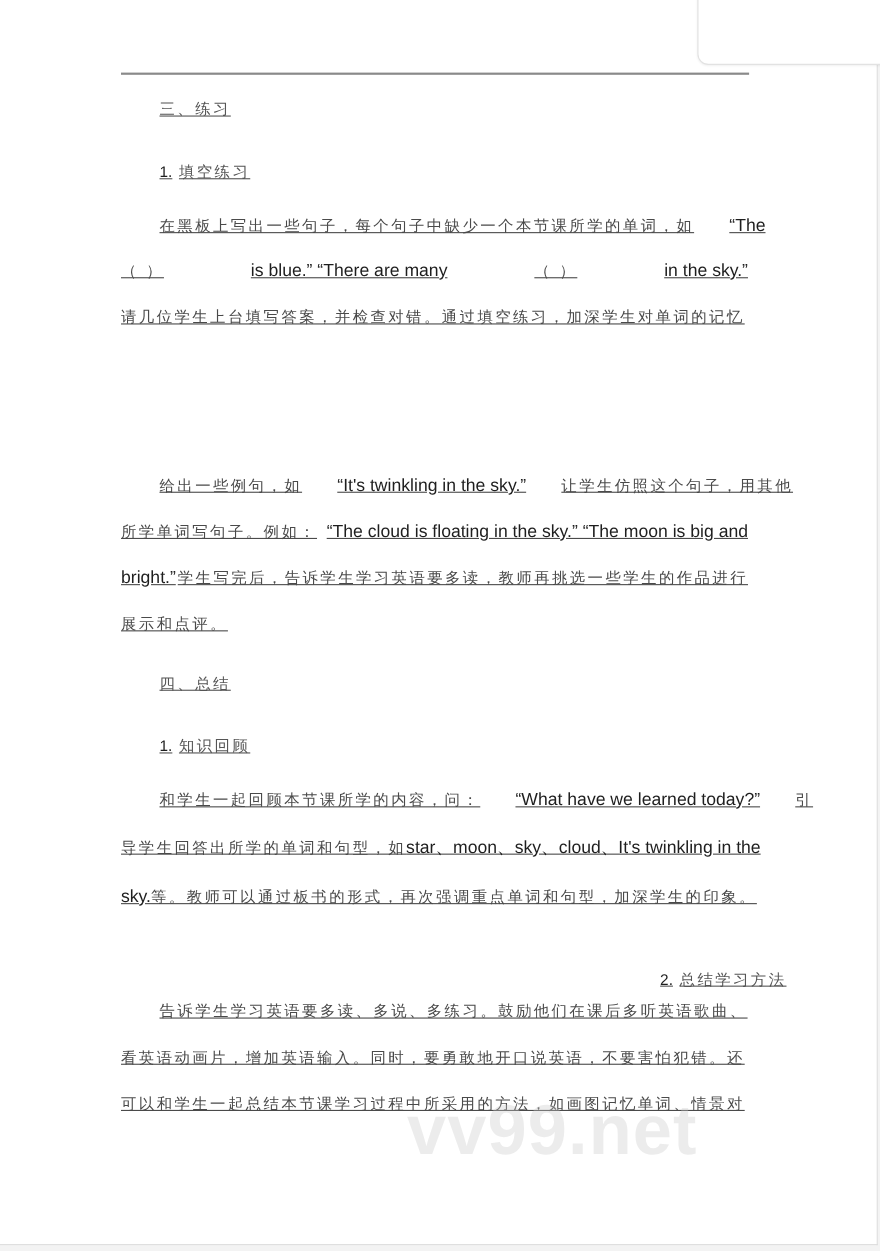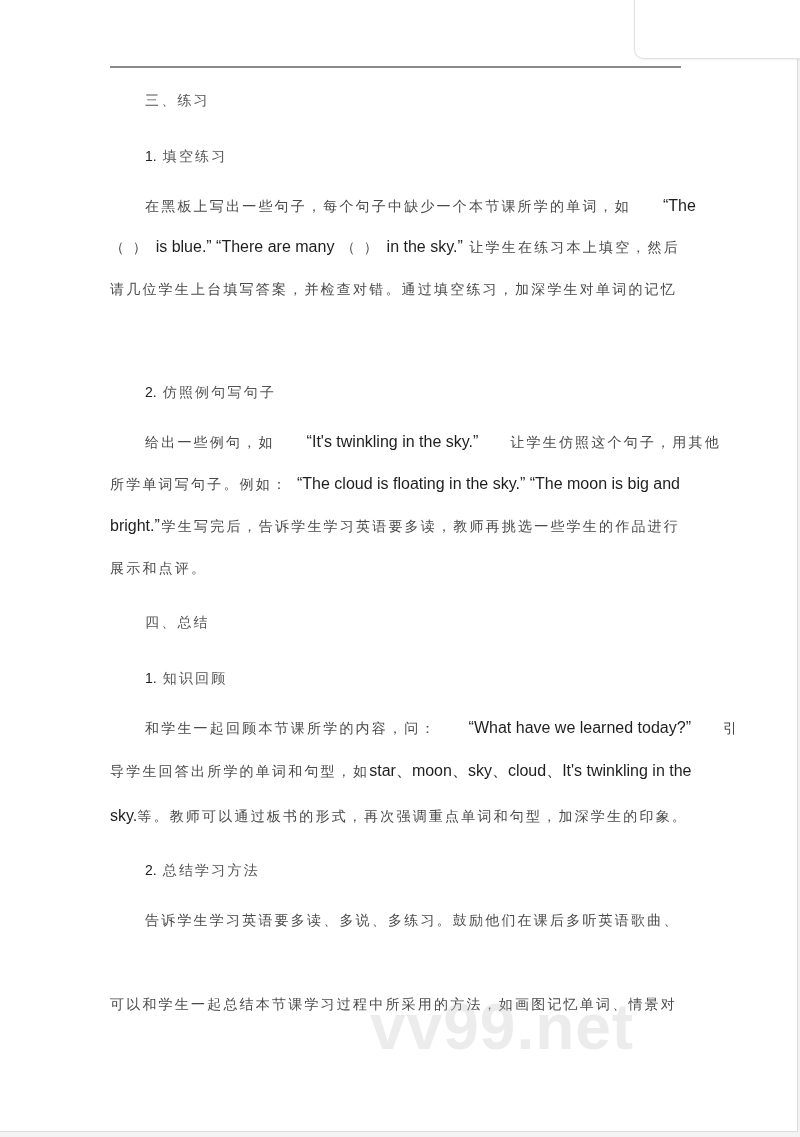--- a/index.html
+++ b/index.html
@@ -42,20 +42,21 @@
     .line {
       position: absolute;
       left: 110px;
       width: 570px;
       font-family: "DejaVu Sans", "Liberation Sans", sans-serif;
       font-size: 14px;
       color: #4a4a4a;
       white-space: nowrap;
       letter-spacing: 2.2px;
       line-height: 20px;
+      text-decoration: underline;
     }
     .line .en {
       font-family: "Liberation Sans", "DejaVu Sans", sans-serif;
       color: #1e1e1e;
       letter-spacing: 0px;
       font-size: 16px;
     }
     .indent { left: 145px; width: 535px; gap: 32px; }
     .heading { left: 145px; color: #555; }
     .heading .num {
@@ -97,29 +98,25 @@
 
   <div class="line indent justify" style="top:196px;">
     <span>在黑板上写出一些句子，每个句子中缺少一个本节课所学的单词，如</span>
     <span class="en">“The</span>
   </div>
   <div class="line justify" style="top:237px;">
     <span>（ ） </span>
     <span class="en">is blue.” “There are many</span>
     <span> （ ） </span>
     <span class="en">in the sky.”</span>
-    <span>让学生在练习本上填空，然后</span>
   </div>
   <div class="line" style="top:279px;">
     <span>请几位学生上台填写答案，并检查对错。通过填空练习，加深学生对单词的记忆</span>
   </div>
 
-  <div class="line heading" style="top:382px;">
-    <span class="num">2.</span><span>仿照例句写句子</span>
-  </div>
 
   <div class="line indent justify" style="top:432px;">
     <span>给出一些例句，如</span>
     <span class="en">“It's twinkling in the sky.”</span>
     <span>让学生仿照这个句子，用其他</span>
   </div>
   <div class="line justify" style="top:474px;">
     <span>所学单词写句子。例如：</span>
     <span class="en">“The cloud is floating in the sky.” “The moon is big and</span>
   </div>
@@ -145,25 +142,28 @@
     <span>引</span>
   </div>
   <div class="line justify" style="top:761px;">
     <span>导学生回答出所学的单词和句型，如</span>
     <span class="en">star、moon、sky、cloud、It's twinkling in the</span>
   </div>
   <div class="line" style="top:806px;">
     <span class="en">sky.</span><span>等。教师可以通过板书的形式，再次强调重点单词和句型，加深学生的印象。</span>
   </div>
 
-  <div class="line heading" style="top:860px;">
+  <div class="line heading" style="top:880px;text-align:right;">
     <span class="num">2.</span><span>总结学习方法</span>
   </div>
 
   <div class="line indent" style="top:910px;">
     <span>告诉学生学习英语要多读、多说、多练习。鼓励他们在课后多听英语歌曲、</span>
+  </div>
+  <div class="line" style="top:952px;">
+    <span>看英语动画片，增加英语输入。同时，要勇敢地开口说英语，不要害怕犯错。还</span>
   </div>
   <div class="line" style="top:994px;">
     <span>可以和学生一起总结本节课学习过程中所采用的方法，如画图记忆单词、情景对</span>
   </div>
 
   <div class="watermark">vv99.net</div>
 </div>
 
 </body></html>

